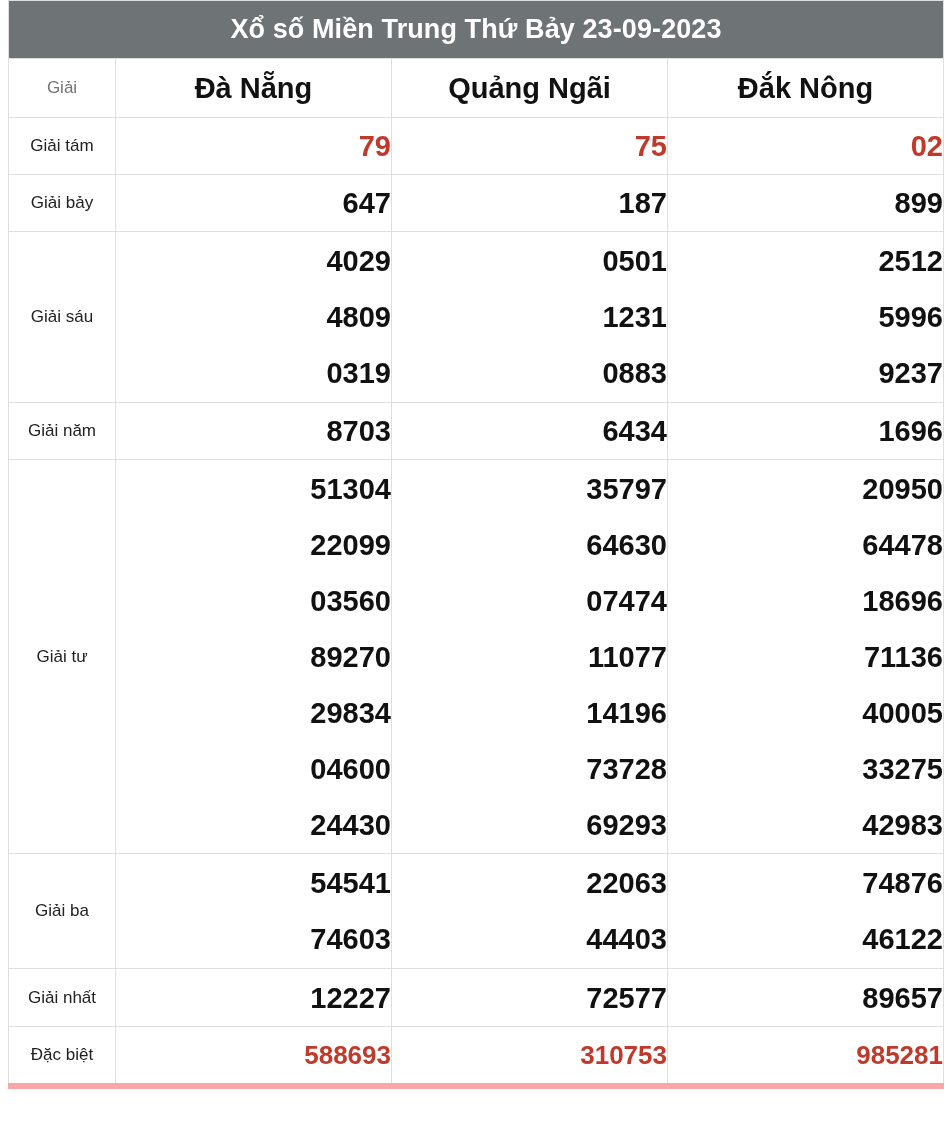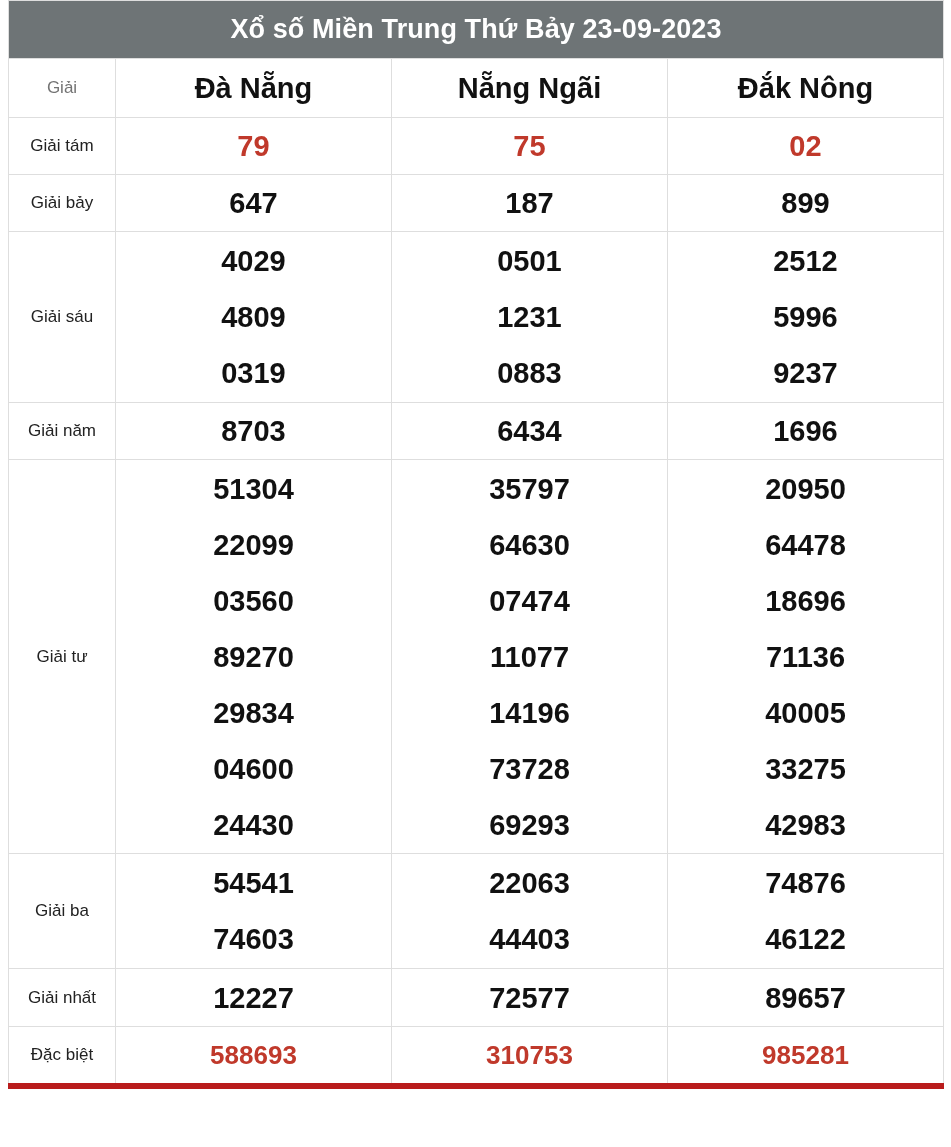--- a/index.html
+++ b/index.html
@@ -20,21 +20,21 @@
     height: 1147px;
     box-sizing: border-box;
     padding: 0 8px 0 8px;
     background: #ffffff;
   }
 
   .lottery-table {
     width: 100%;
     border-collapse: collapse;
     table-layout: fixed;
-    border-bottom: 6px solid #b91c1c;
+    border-bottom: 6px solid #fca5a5;
     border-radius: 20px;
   }
 
   .lottery-table col.c-label { width: 107px; }
   .lottery-table col.c-prov  { width: 276px; }
 
   .title-bar {
     background: #6e7476;
     color: #ffffff;
     font-size: 27px;
@@ -70,21 +70,21 @@
   }
 
   .prize-label {
     text-align: center;
     font-size: 17px;
     font-weight: normal;
     color: #222222;
   }
 
   .num-cell {
-    text-align: center;
+    text-align: right;
     font-size: 29px;
     font-weight: bold;
     color: #111111;
   }
 
   .num-cell.red { color: #c0392b; }
 
   .num-cell .num-line {
     display: block;
     line-height: 56px;
@@ -115,21 +115,21 @@
       <col class="c-prov">
     </colgroup>
 
     <thead>
       <tr>
         <td class="title-bar" colspan="4">Xổ số Miền Trung Thứ Bảy 23-09-2023</td>
       </tr>
       <tr>
         <th class="col-head-label">Giải</th>
         <th class="col-head-prov">Đà Nẵng</th>
-        <th class="col-head-prov">Nẵng Ngãi</th>
+        <th class="col-head-prov">Quảng Ngãi</th>
         <th class="col-head-prov">Đắk Nông</th>
       </tr>
     </thead>
 
     <tbody>
 
       <tr class="r-h8">
         <td class="prize-label">Giải tám</td>
         <td class="num-cell red">
           <span class="num-line">79</span>

